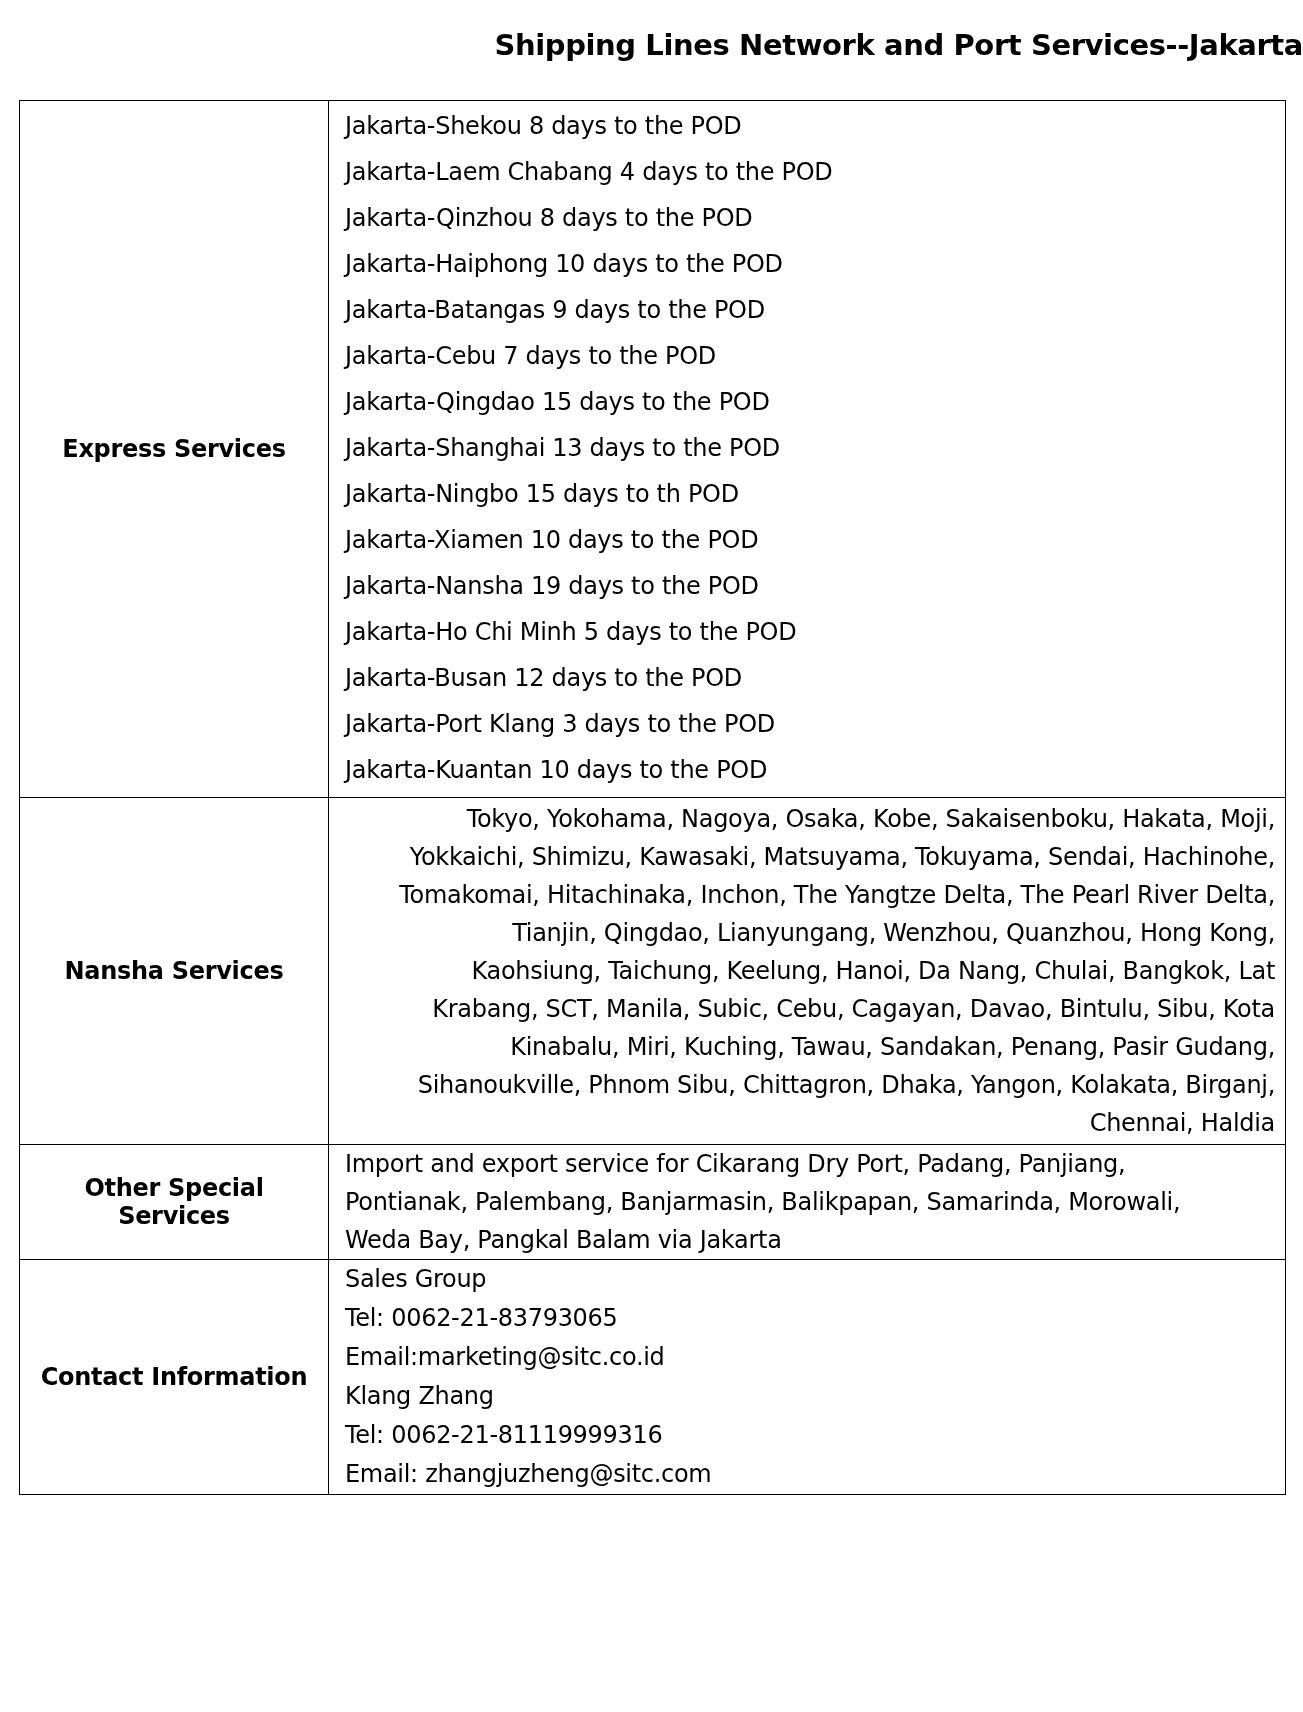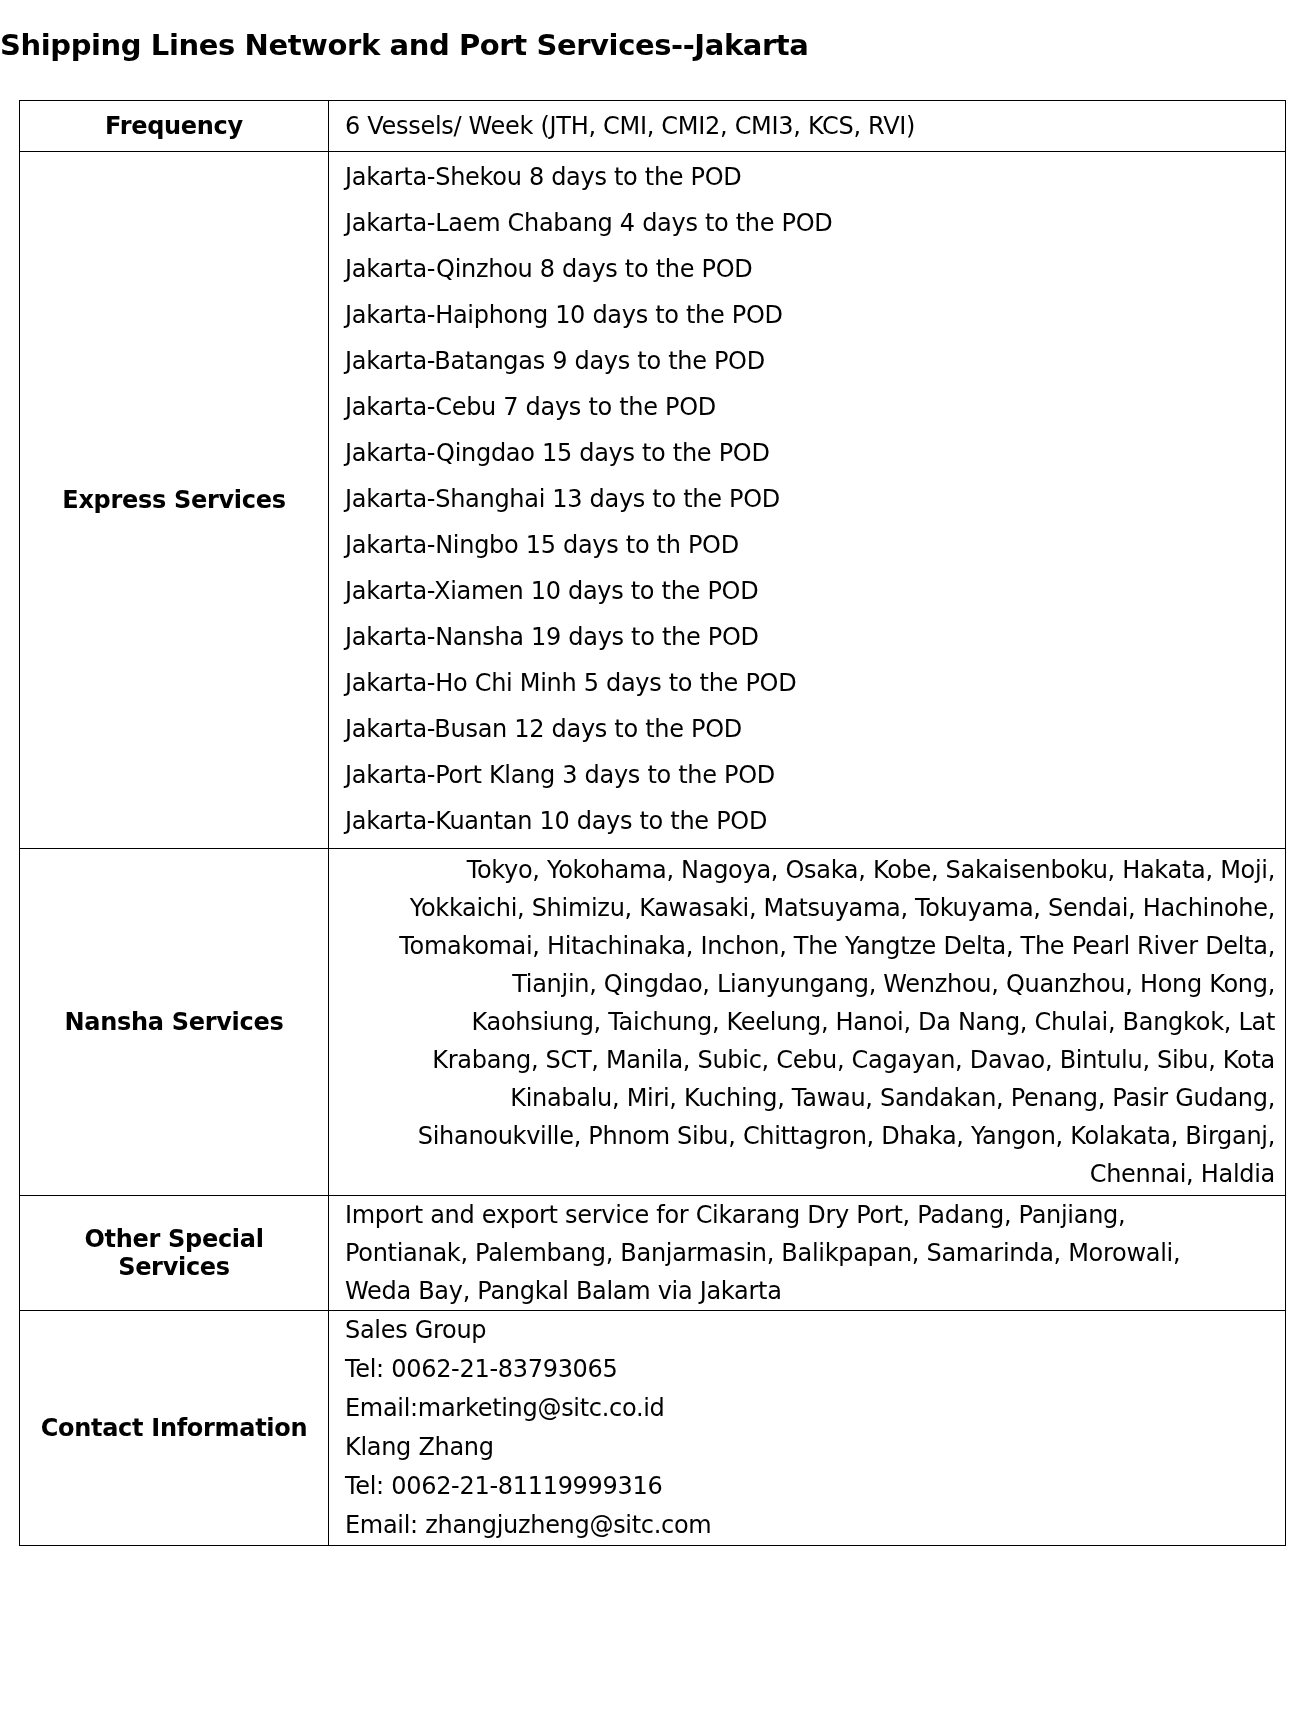--- a/index.html
+++ b/index.html
@@ -3,21 +3,21 @@
 <meta charset="utf-8">
 <style>
   html, body { margin: 0; padding: 0; background: #ffffff; }
   body {
     width: 1303px; height: 1712px; position: relative;
     font-family: "DejaVu Sans", sans-serif; color: #000;
     overflow: hidden;
   }
   .title {
     position: absolute; left: 0; top: 28px; width: 1303px;
-    text-align: left; font-weight: bold; font-size: 29px;
+    text-align: right; font-weight: bold; font-size: 29px;
     letter-spacing: -0.4px;
   }
   table.svc {
     position: absolute; left: 19px; top: 100px;
     width: 1266px; border-collapse: collapse;
     table-layout: fixed;
   }
   table.svc td, table.svc th {
     border: 1.5px solid #000; vertical-align: middle;
     font-size: 24px; letter-spacing: -0.3px;
@@ -42,24 +42,20 @@
 
 <div class="title">Shipping Lines Network and Port Services--Jakarta</div>
 
 <table class="svc">
   <colgroup>
       <col class="c1">
       <col class="c2">
     </colgroup>
   <tbody>
 
-  <tr class="freq">
-    <td class="label">Frequency</td>
-    <td class="desc">6 Vessels/ Week (JTH, CMI, CMI2, CMI3, KCS, RVI)</td>
-  </tr>
 
   <tr class="express">
     <td class="label">Express Services</td>
     <td class="desc">
       <span class="line">Jakarta-Shekou 8 days to the POD</span>
       <span class="line">Jakarta-Laem Chabang 4 days to the POD</span>
       <span class="line">Jakarta-Qinzhou 8 days to the POD</span>
       <span class="line">Jakarta-Haiphong 10 days to the POD</span>
       <span class="line">Jakarta-Batangas 9 days to the POD</span>
       <span class="line">Jakarta-Cebu 7 days to the POD</span>

